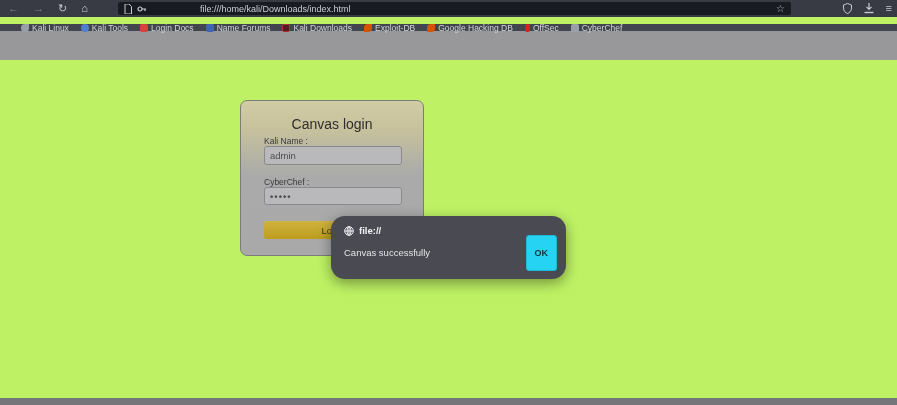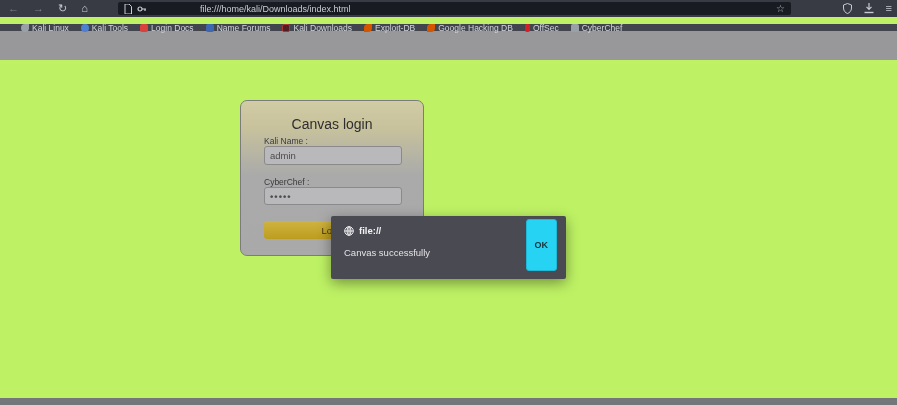--- a/index.html
+++ b/index.html
@@ -45,27 +45,27 @@
   .fld-label { position:absolute; left:23px; font-size:8.5px; color:#39393c; }
   .lbl-user { top:35px; } .lbl-pass { top:76px; }
   .fld-input { position:absolute; left:23px; width:138px; background:#b9b9bb; border:1px solid #8a8a8c; border-radius:3px;
     font-family:"Liberation Sans", sans-serif; font-size:9.5px; color:#4c4c50; padding:0 5px; outline:none; }
   .inp-user { top:45px; height:19px; }
   .inp-pass { top:86px; height:18px; letter-spacing:1px; font-weight:bold; }
   .login-btn { position:absolute; left:23px; top:120px; width:138px; height:18px; border:none; border-radius:3px;
     background:linear-gradient(180deg,#cfb340,#bd9d1f); font-family:"Liberation Sans", sans-serif; font-size:9.5px; color:#3e3409; cursor:pointer; }
 
   
-  .dialog { position:absolute; left:331px; top:156px; width:235px; height:63px; background:#4a4a52; border-radius:2px;
+  .dialog { position:absolute; left:331px; top:156px; width:235px; height:63px; background:#4a4a52; border-radius:14px;
     box-shadow:0 4px 14px rgba(0,0,0,0.40); z-index:10; }
   .dialog-header { position:absolute; left:13px; top:9px; display:flex; align-items:center; gap:5px; }
   .dialog-origin { font-size:9.5px; font-weight:bold; color:#f2f2f4; }
   .dialog-msg { position:absolute; left:13px; top:31px; font-size:9.5px; color:#e2e2e6; }
   .ok-btn { position:absolute; right:9px; bottom:8px; background:#26d3f2; border:1px solid #1fb9d6; border-radius:3px;
-    font-family:"Liberation Sans", sans-serif; font-size:9px; font-weight:bold; color:#17333c; padding:20px 8px; cursor:pointer; }
+    font-family:"Liberation Sans", sans-serif; font-size:9px; font-weight:bold; color:#17333c; padding:12px 8px; cursor:pointer; }
 
   svg { display:block; }
 </style>
 </head>
 <body>
 
 <div id="app">
 
   <div class="toolbar">
     <div class="nav-icons">

